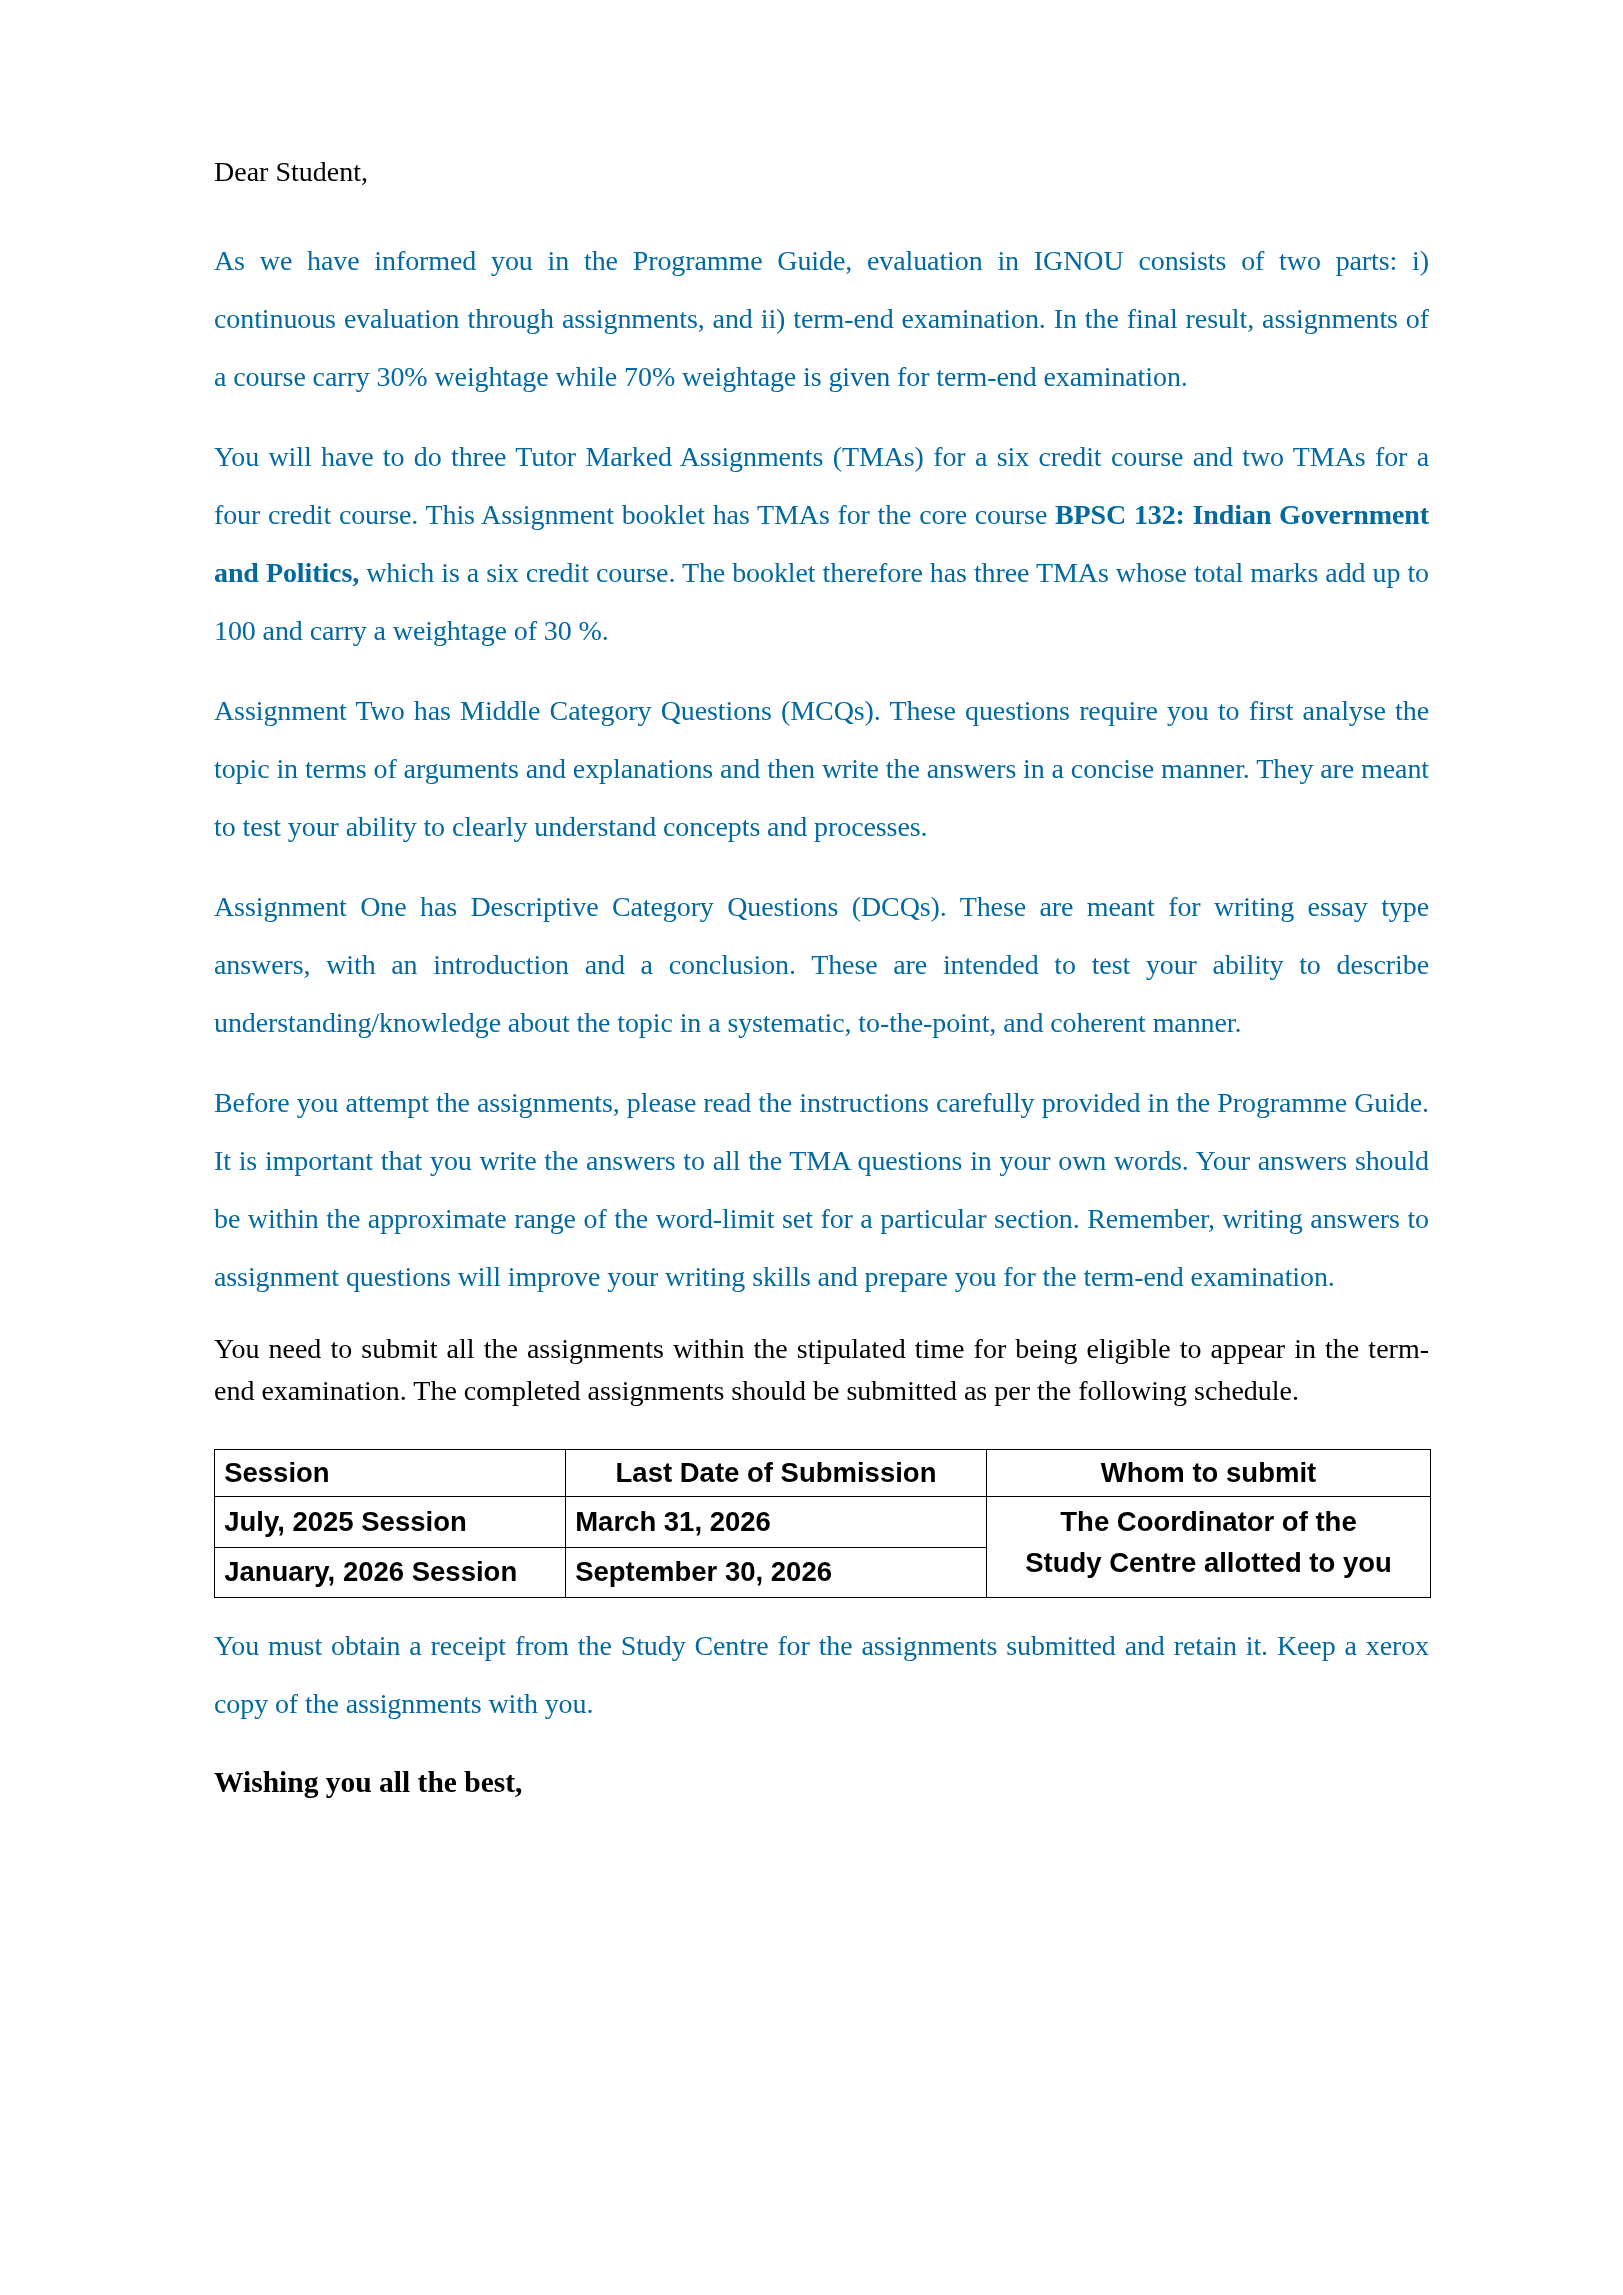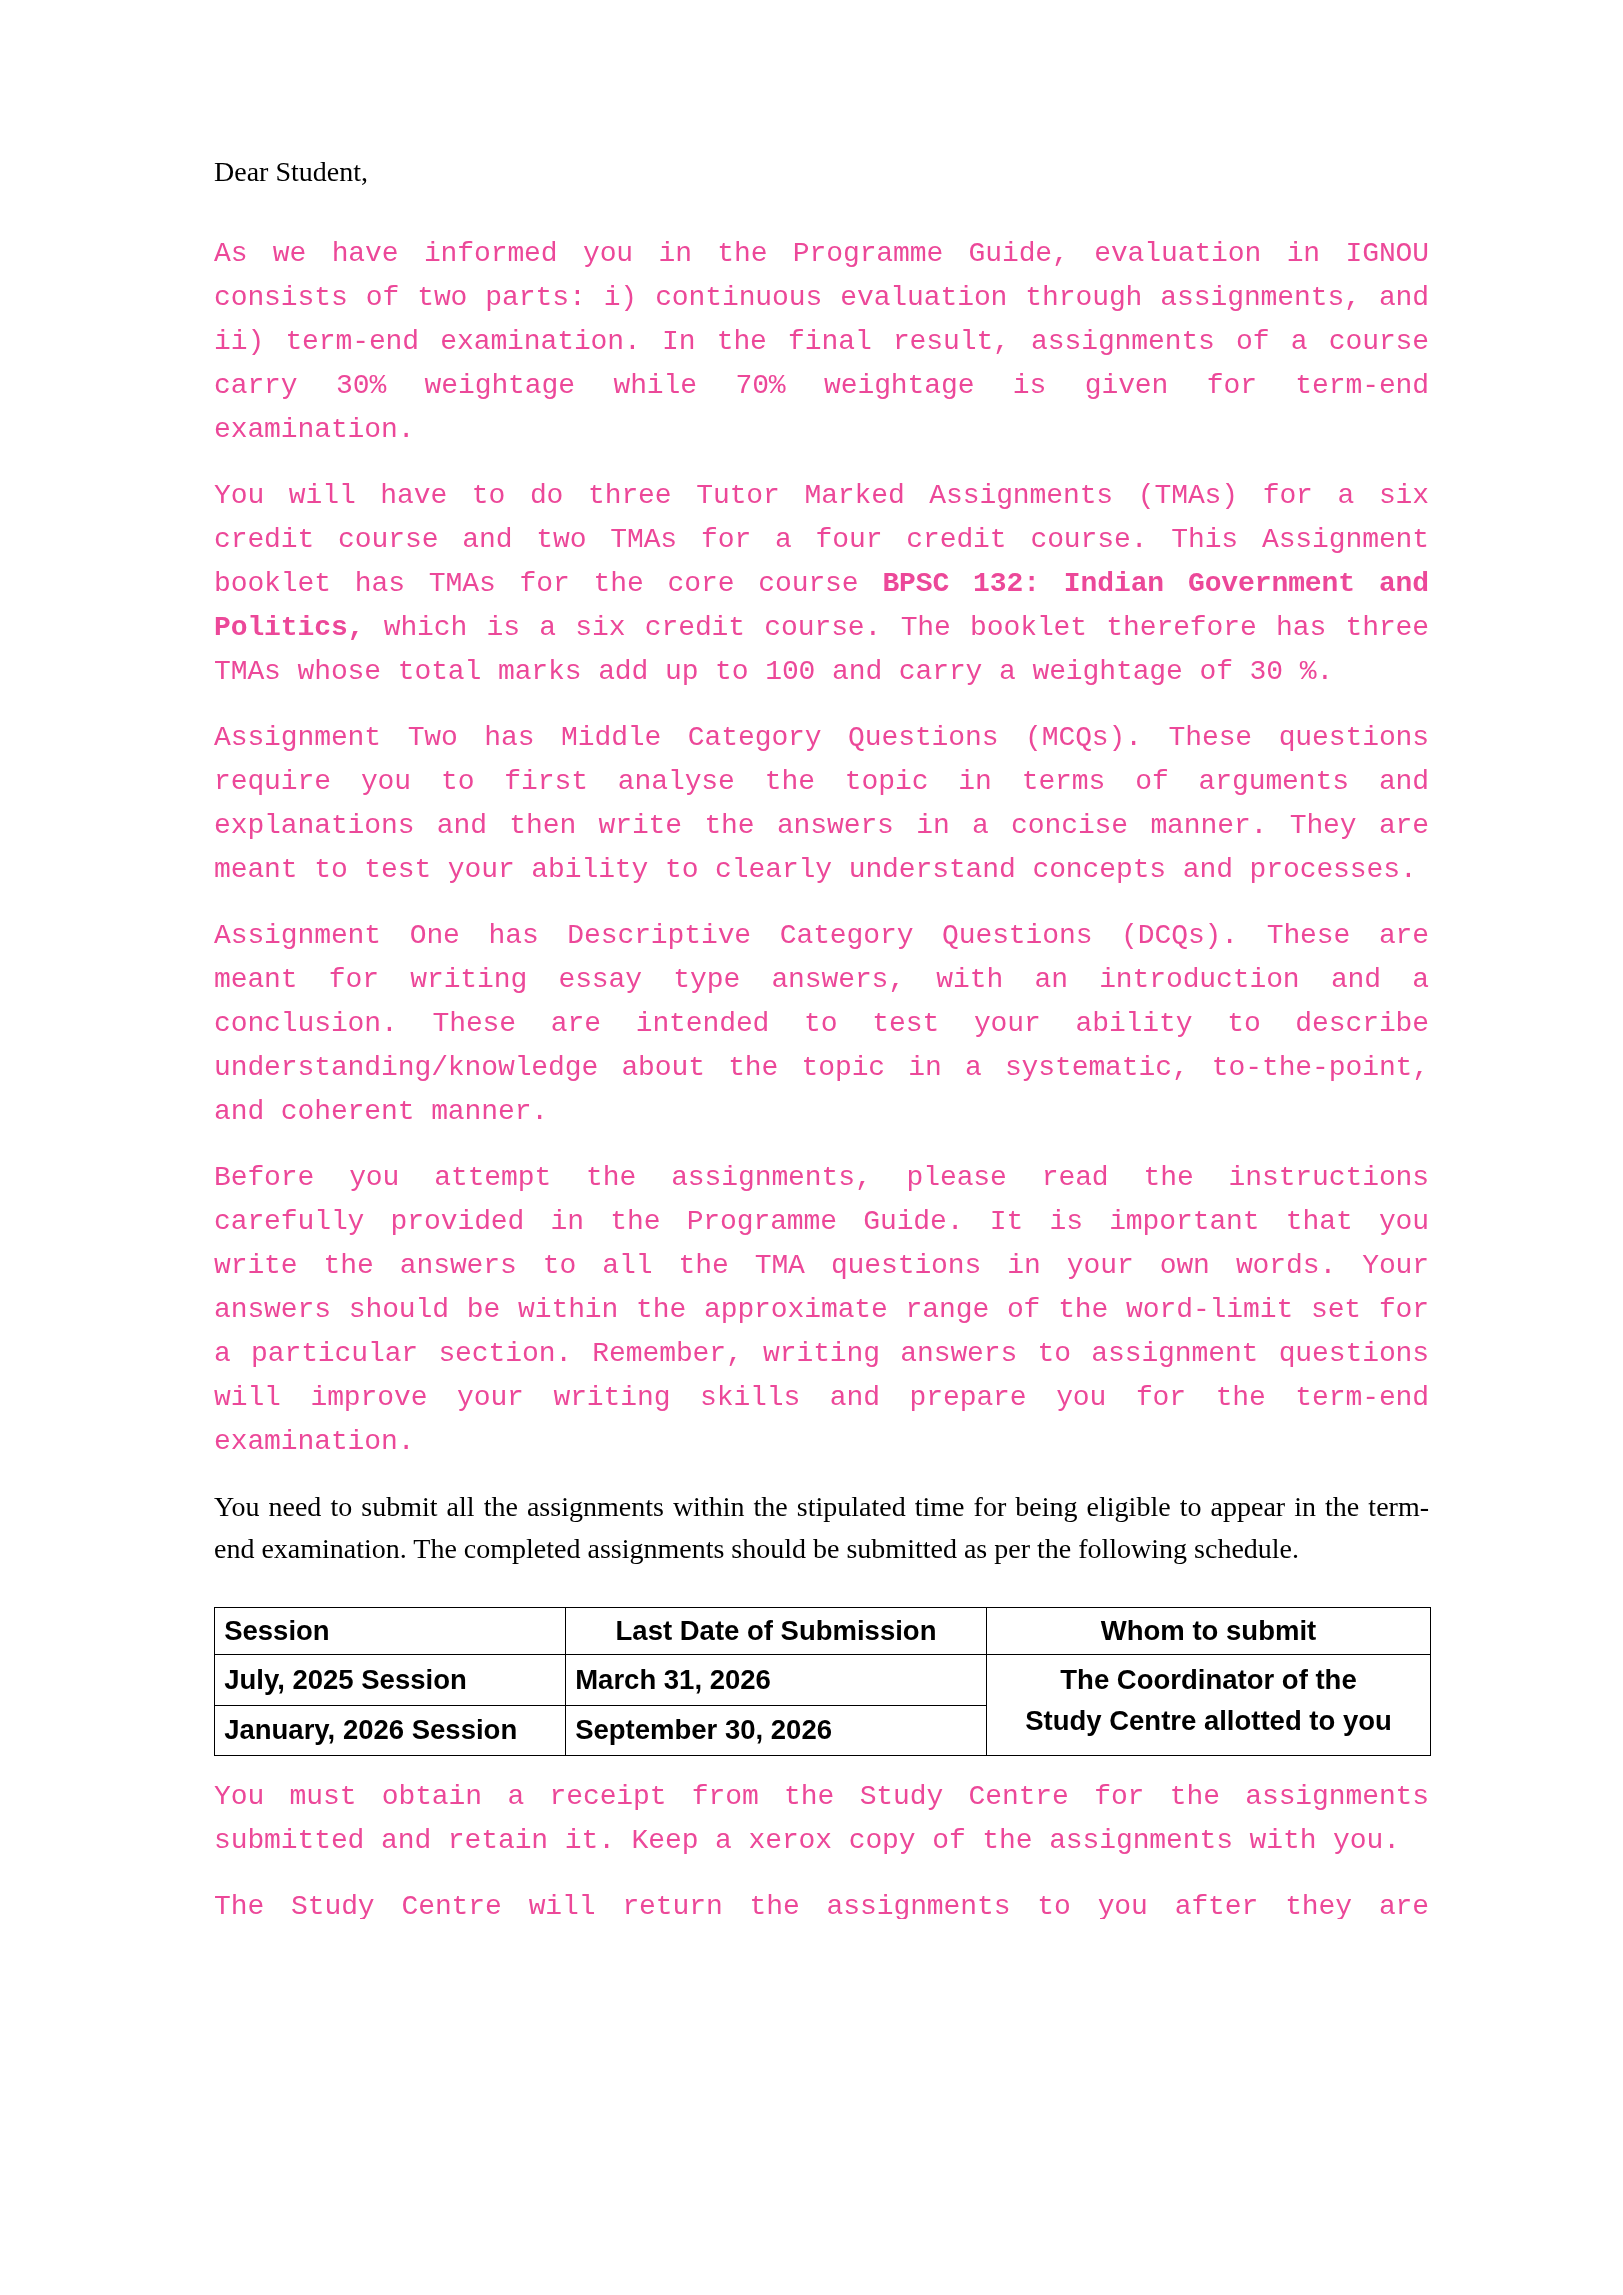--- a/index.html
+++ b/index.html
@@ -27,29 +27,29 @@
 
   .content {
     position: absolute;
     left: 214px;
     top: 152px;
     width: 1215px;
   }
 
   
   .para {
-    font-family: Liberation Mono, monospace;
+    font-family: Liberation Serif, serif;
     font-size: 28px;
-    line-height: 44px;
+    line-height: 58px;
     text-align: justify;
     text-justify: inter-word;
     margin: 0 0 22px 0;
     letter-spacing: -0.1px;
     word-spacing: 0px;
-    color: #ec4899;
+    color: #0369a1;
   }
 
   .salutation {
     font-size: 28px;
     line-height: 39px;
     margin: 0 0 41px 0;
     text-align: left;
   }
 
   .bold-inline { font-weight: bold; }
@@ -158,20 +158,19 @@
           <tr class="row-body2">
             <td class="cell-left">January, 2026 Session</td>
             <td class="cell-left">September 30, 2026</td>
           </tr>
         </tbody>
       </table>
     </div>
 
     <p class="para">You must obtain a receipt from the Study Centre for the assignments submitted and retain it. Keep a xerox copy of the assignments with you.</p>
 
-    <p class="para">The Study Centre will return the assignments to you after they are evaluated. Please insist on this. The Study Centre has to send the marks to the Student Evaluation Division at IGNOU, New Delhi.</p>
 
     <p class="closing">Wishing you all the best,</p>
 
 
   </div>
 </div>
 
 
 </body></html>

